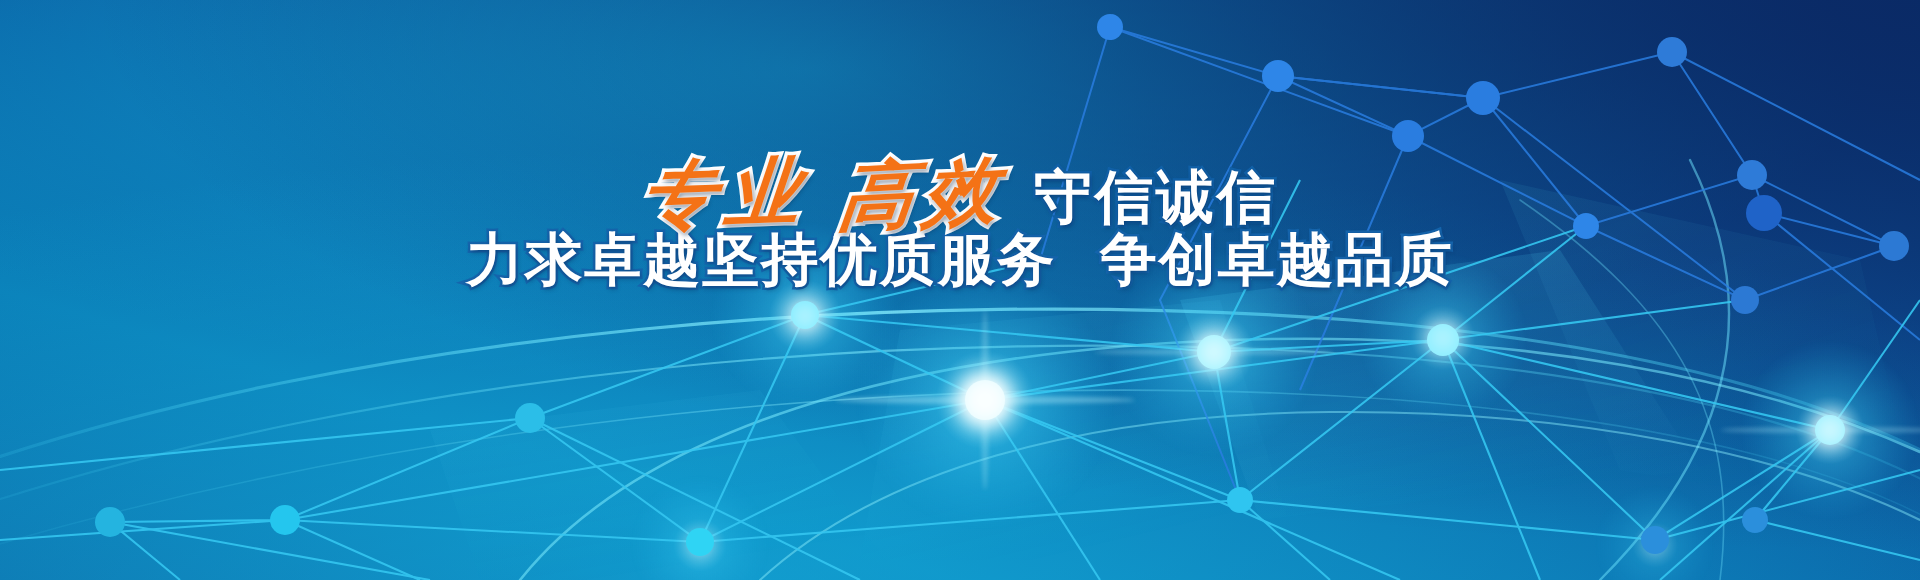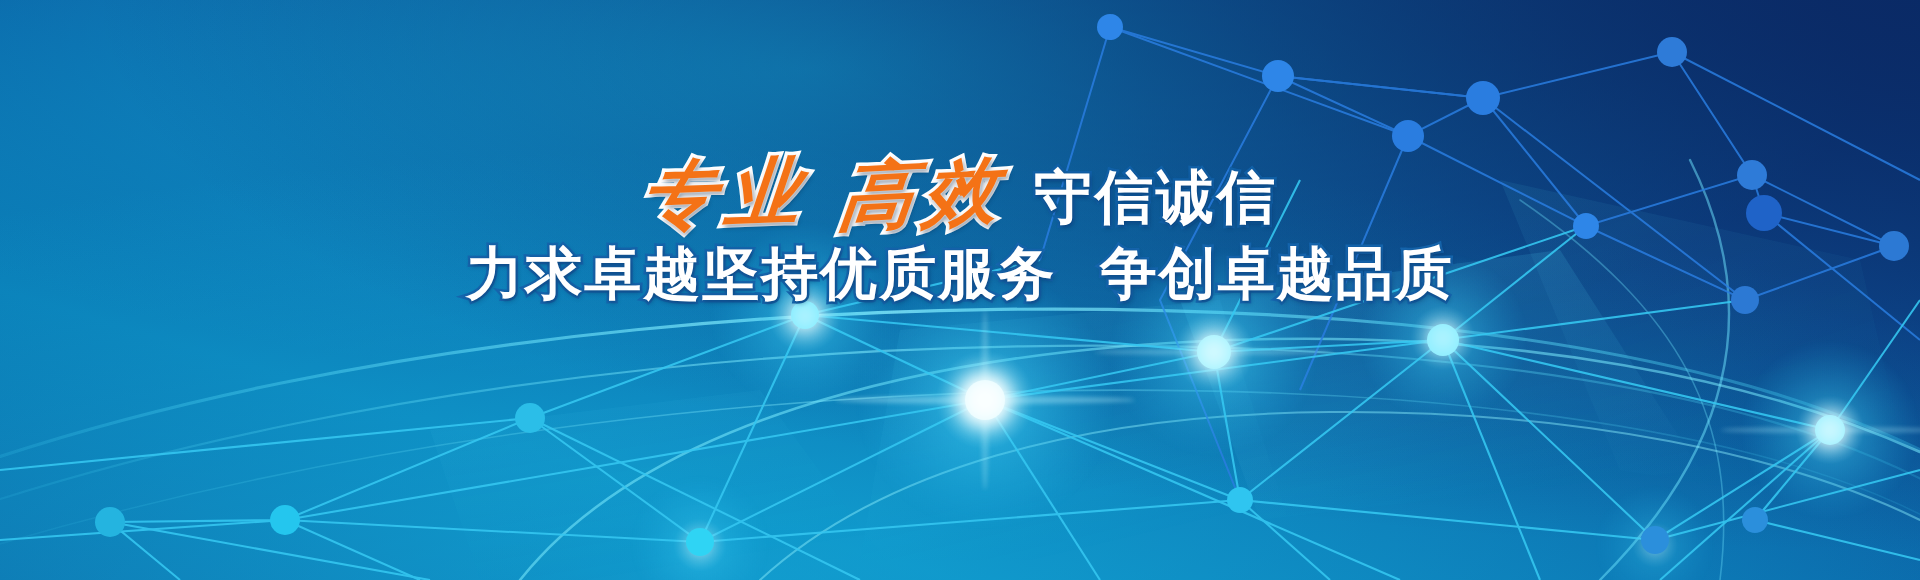--- a/index.html
+++ b/index.html
@@ -68,21 +68,20 @@
     color: #ffffff;
     line-height: 1;
     -webkit-text-stroke: 5px #1161a8;
     paint-order: stroke fill;
     text-shadow: 1px 2px 4px rgba(0, 30, 70, 0.5);
     position: relative;
     top: -4px;
     white-space: pre;
   }
   #subline {
-    margin-top: 14px;
     font-family: "DejaVu Sans", "Liberation Sans", sans-serif;
     font-size: 57px;
     font-weight: 700;
     letter-spacing: 2px;
     color: #ffffff;
     line-height: 1.05;
     -webkit-text-stroke: 5px #1565ad;
     paint-order: stroke fill;
     text-shadow: 1px 2px 5px rgba(0, 30, 70, 0.45);
     white-space: pre;

